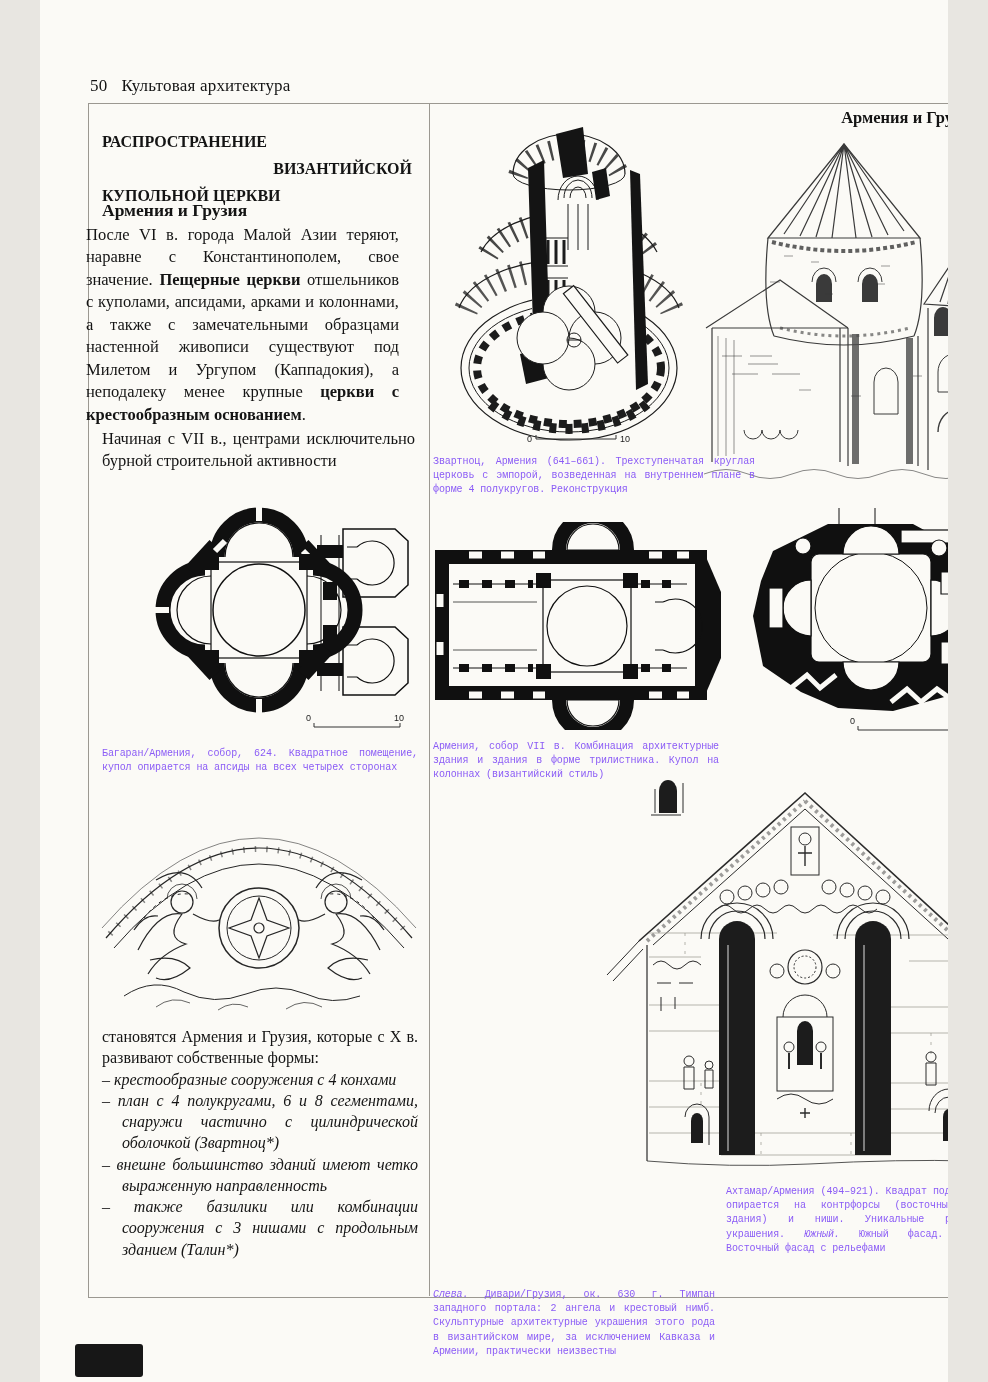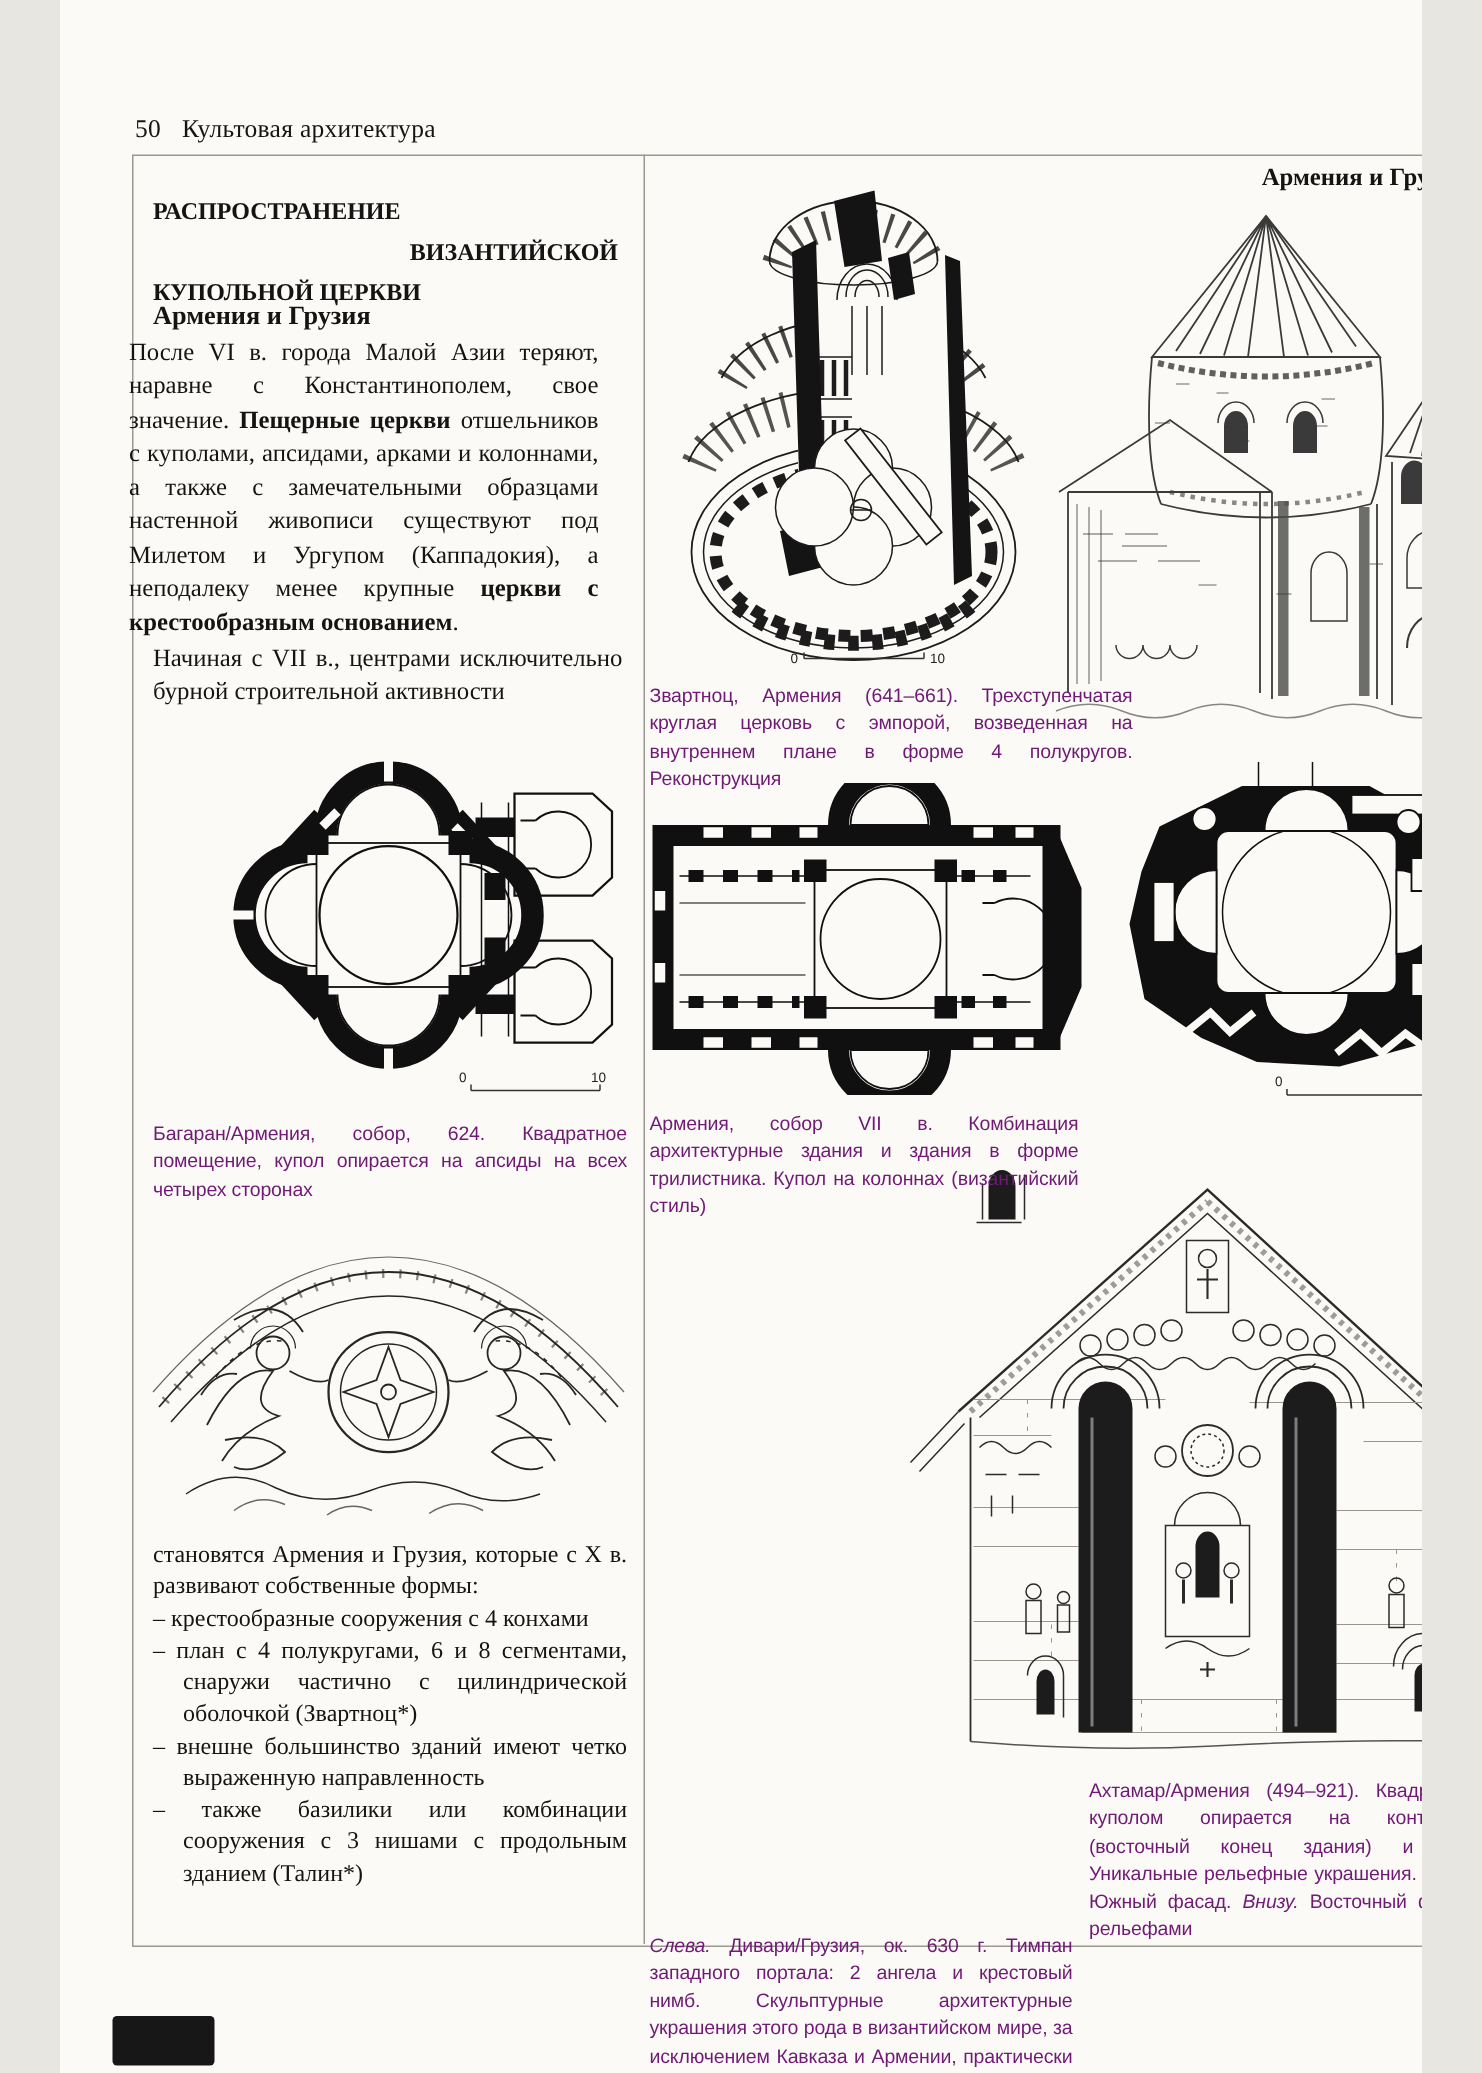--- a/index.html
+++ b/index.html
@@ -14,25 +14,25 @@
   #v-divider{left:389px;top:103px;width:1px;height:1193px;background:#9b9891;}
   #right-edge-line{left:956px;top:120px;width:1px;height:1080px;background:#cfccc4;}
   #corner-mark{left:35px;top:1344px;width:68px;height:33px;background:#171717;border-radius:3px;}
   
   .title-line{left:62px;width:310px;font-size:16px;font-weight:bold;line-height:1.22;margin-top:16px;}
   #subtitle{left:62px;top:200px;font-size:17.5px;font-weight:bold;}
   .body-text{font-size:16.5px;line-height:1.36;text-align:justify;}
   #para1{left:46px;top:224px;width:313px;}
   #para2{left:62px;top:428px;width:313px;}
   #continuation-block{left:62px;top:1026px;width:316px;font-size:16px;line-height:1.33;}
-  .list-item{padding-left:20px;text-indent:-20px;text-align:justify;}
+  .list-item{padding-left:20px;text-indent:-20px;text-align:justify;font-style:italic;}
   .b{font-weight:bold;}
   .i{font-style:italic;}
   
-  .cap{font-family:Liberation Sans, sans-serif;font-size:13px;line-height:1.42;color:#701a75;letter-spacing:-.1px;text-align:justify;}
+  .cap{font-family:Liberation Mono, monospace;font-size:10px;line-height:1.42;color:#8b5cf6;letter-spacing:-.1px;text-align:justify;}
   #cap-bagaran{left:62px;top:747px;width:316px;}
   #cap-zvartnots{left:393px;top:455px;width:322px;}
   #cap-armenia{left:393px;top:740px;width:286px;}
   #cap-divari{left:393px;top:1244px;width:282px;margin-top:44px;}
   #cap-akhtamar{left:686px;top:1185px;width:272px;}
   #right-header{left:686px;top:108px;width:252px;font-size:16.5px;font-weight:bold;text-align:right;}
   
   svg{display:block;}
   svg text{font-family:"Liberation Sans", sans-serif;font-size:9px;fill:#222;}
   #fig-zvartnots{left:396px;top:112px;}

